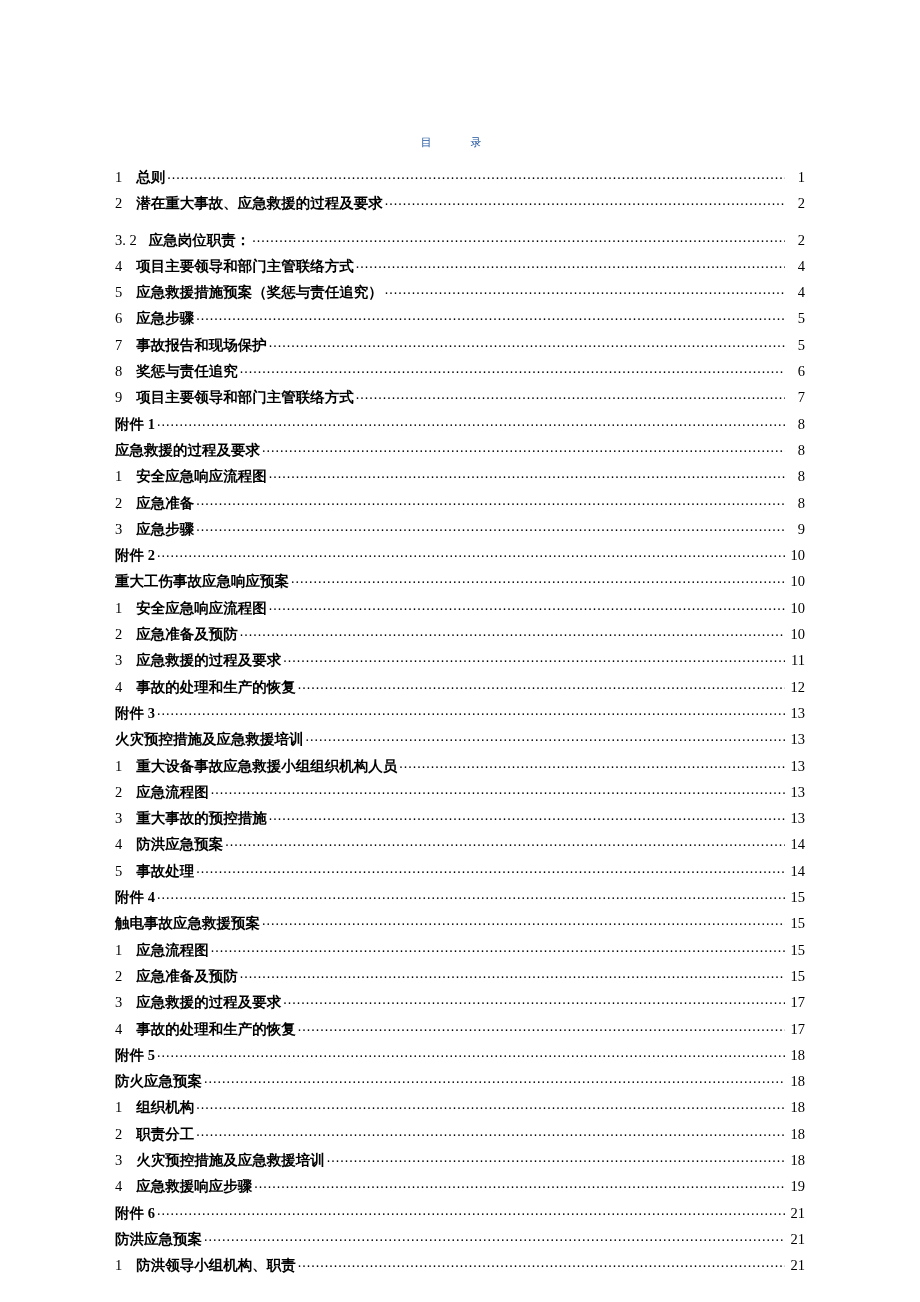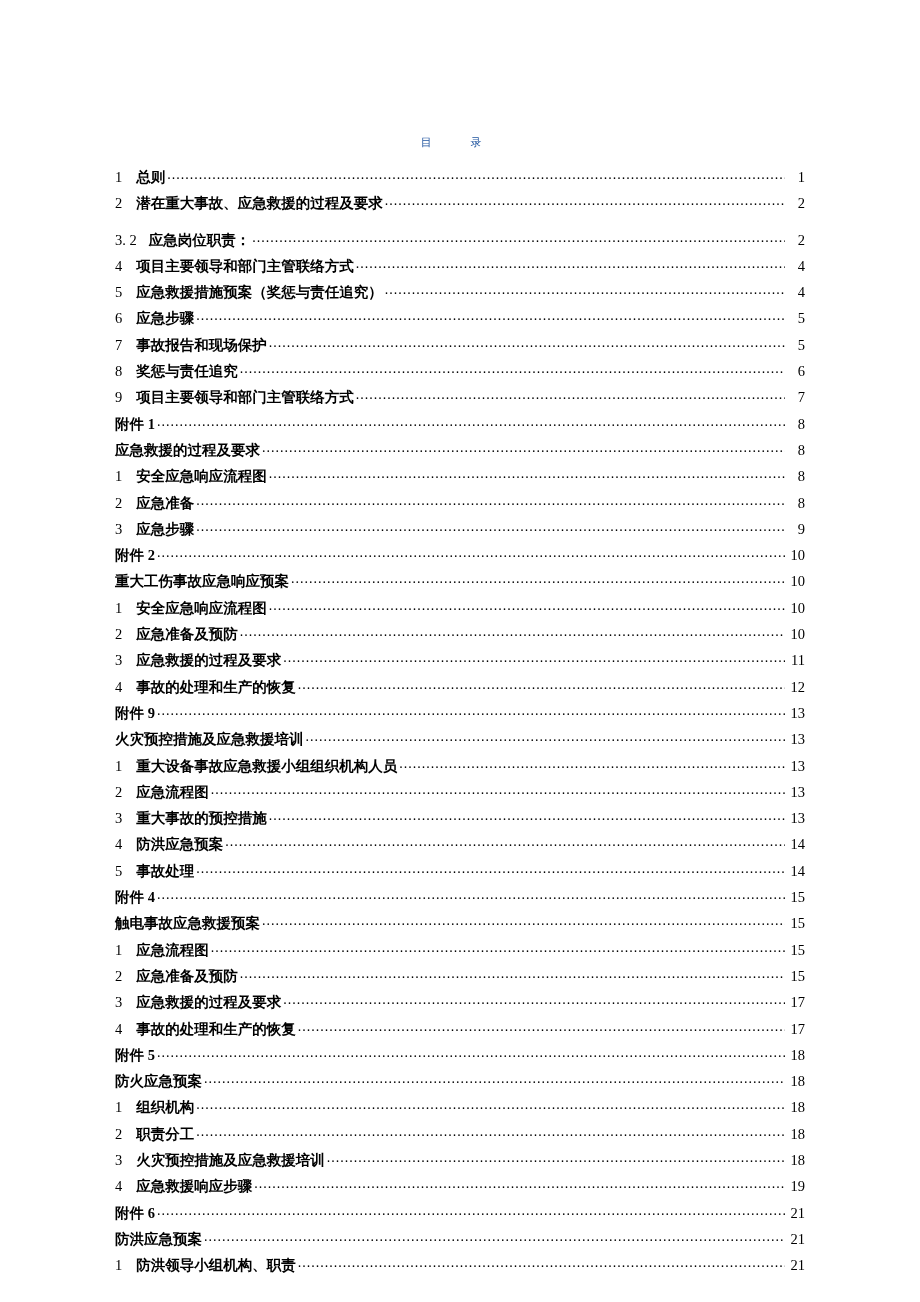--- a/index.html
+++ b/index.html
@@ -184,21 +184,21 @@
       <span class="toc-dots"></span>
       <span class="toc-page">11</span>
     </div>
     <div class="toc-row">
       <span class="toc-num">4</span>
       <span class="toc-label">事故的处理和生产的恢复</span>
       <span class="toc-dots"></span>
       <span class="toc-page">12</span>
     </div>
     <div class="toc-row">
-      <span class="toc-label">附件 9</span>
+      <span class="toc-label">附件 3</span>
       <span class="toc-dots"></span>
       <span class="toc-page">13</span>
     </div>
     <div class="toc-row">
       <span class="toc-label">火灾预控措施及应急救援培训</span>
       <span class="toc-dots"></span>
       <span class="toc-page">13</span>
     </div>
     <div class="toc-row">
       <span class="toc-num">1</span>

